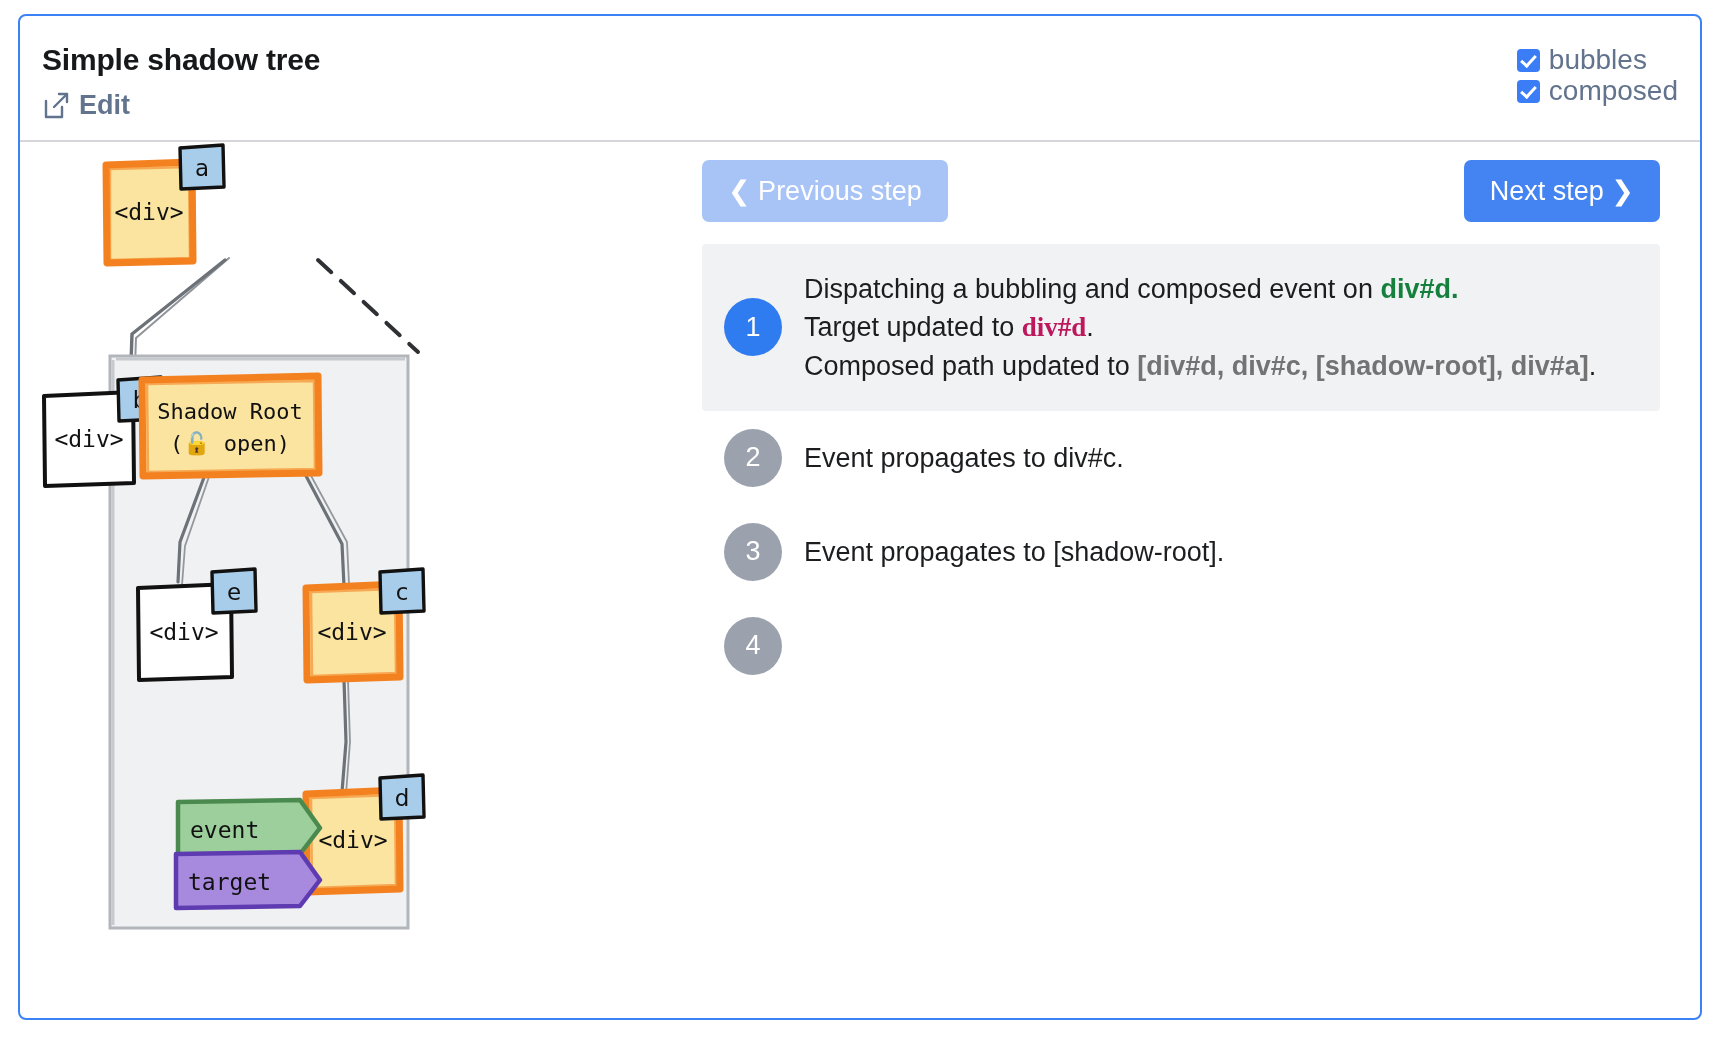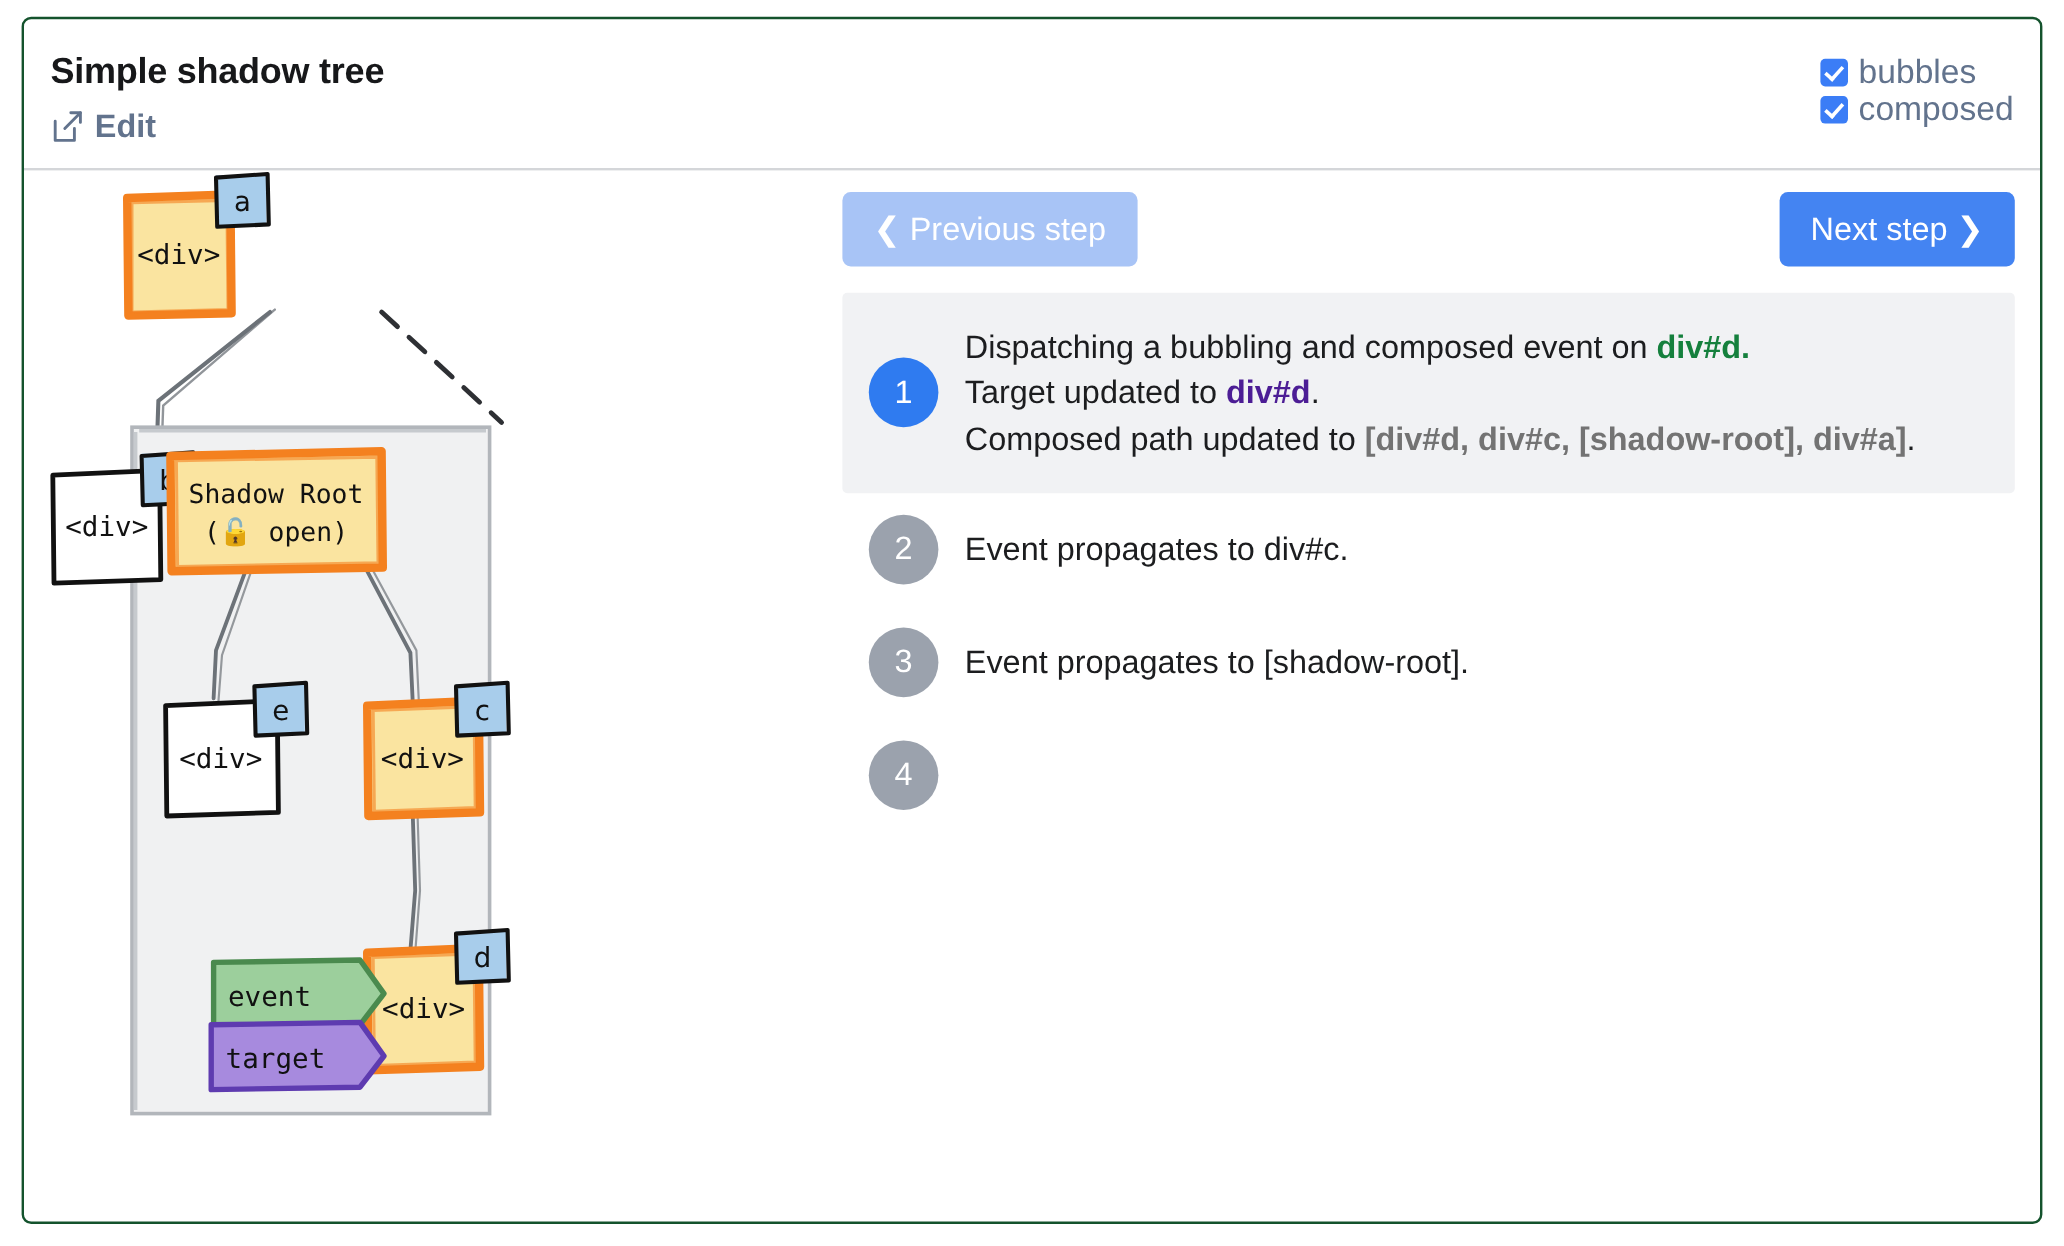--- a/index.html
+++ b/index.html
@@ -9,21 +9,21 @@
   body {
     width: 1720px; height: 1038px;
     font-family: "Liberation Sans", sans-serif;
     overflow: hidden;
   }
 
   .app-card {
     position: absolute;
     left: 18px; top: 14px;
     width: 1684px; height: 1006px;
-    border: 2px solid #14532d;
+    border: 2px solid #3b82f6;
     border-radius: 8px;
     box-sizing: border-box;
     background: #fff;
   }
 
   
   .header {
     position: relative;
     height: 126px;
     border-bottom: 2px solid #d4d6d9;
@@ -101,21 +101,21 @@
     position: absolute;
     left: 0; top: 0;
     width: 660px; height: 878px;
   }
   .diagram-svg { display:block; width: 660px; height: 878px; }
 
   
   .steps-pane {
     position: absolute;
     left: 660px; top: 0; right: 0; bottom: 0;
-    padding: 18px 21px 0 22px;
+    padding: 18px 40px 0 22px;
     box-sizing: border-box;
   }
   .btn-row {
     position: relative;
     height: 62px;
   }
   .btn {
     position: absolute;
     top: 0;
     border: none;
@@ -163,21 +163,21 @@
     display: flex;
     align-items: center;
     justify-content: center;
     flex: none;
   }
   .badge.is-current { background: #2f7bf0; }
   .step-lines { font-size: 27px; color: #1c1d1f; line-height: 1.42; }
   .step-lines .ln { display: block; }
   .b { font-weight: normal; }
   .g { font-weight: bold; color: #15803d; }
-  .p { font-weight: bold; color: #4c1d95; }
+  .p { font-weight: bold; color: #be185d; font-family: Liberation Serif, serif; }
   .o { font-weight: bold; color: #737373; }
 </style>
 </head>
 <body>
 
 <div class="app-card">
 
   <div class="header">
     <div class="title">Simple shadow tree</div>
 

